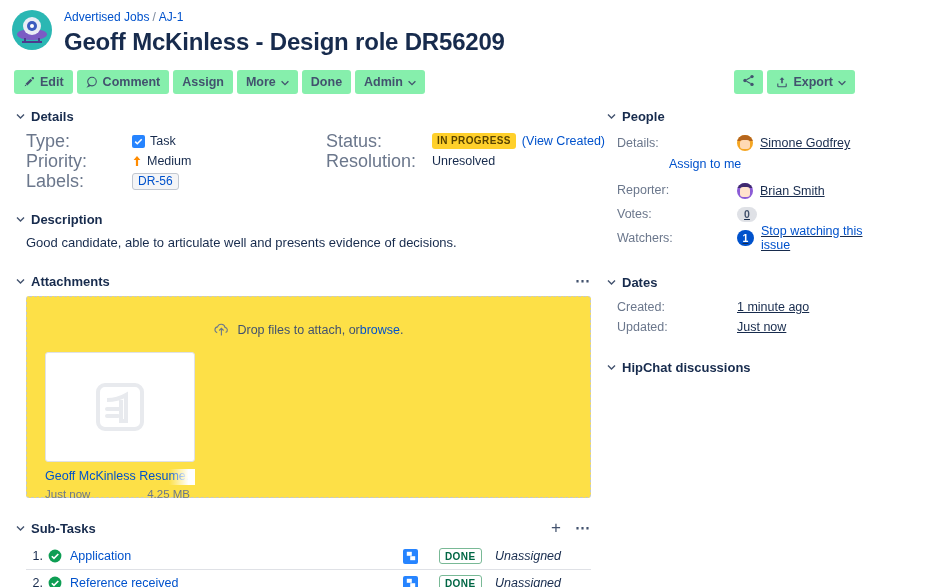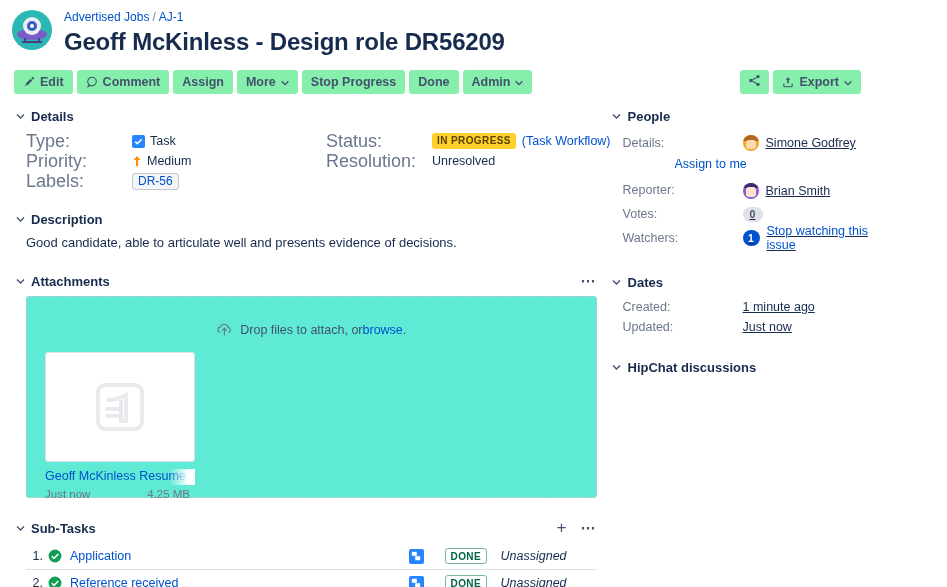--- a/index.html
+++ b/index.html
@@ -60,21 +60,21 @@
   .btn {
     height: 24px; border: none; border-radius: 3px;
     background: #86efac; color: #42526E;
     font-family: "Liberation Sans", sans-serif;
     font-size: 12.5px; font-weight: bold;
     padding: 0 9px; margin-right: 4px;
     display: inline-flex; align-items: center; cursor: pointer; white-space: nowrap;
   }
   .btn .ic { margin-right: 5px; display: inline-flex; align-items: center; }
   .btn .caret { margin-left: 5px; }
-  .toolbar-right { position: absolute; right: 4px; top: 0; display: flex; align-items: center; justify-content: space-between; }
+  .toolbar-right { position: absolute; right: 10px; top: 0; display: flex; align-items: center; justify-content: space-between; }
   .btn-icononly { padding: 0 8px; }
 
   
   .cols { display: flex; margin-top: 13px; }
   .col-main { width: 630px; padding-left: 14px; }
   .col-side { width: 317px; padding-left: 0px; }
 
   
   .mod-head {
     display: flex; align-items: center; position: relative;
@@ -120,21 +120,21 @@
     background: #F4F5F7; color: #0052CC; font-size: 12px;
   }
 
   
   .desc-body { margin-left: 12px; font-size: 13px; color: #172B4D; line-height: 18px; }
 
   
   .dropzone {
     margin-left: 12px; margin-right: 14px;
     border: 1px dashed #C1C7D0; border-radius: 3px;
-    height: 202px; position: relative; background: #5eead4;
+    height: 202px; position: relative; background: #fde047;
   }
   .drop-hint {
     display: flex; align-items: center; justify-content: center;
     font-size: 12.5px; color: #42526E; padding-top: 25px;
   }
   .drop-hint a { color: #0052CC; text-decoration: none; }
   .drop-hint .cloud { margin-right: 7px; display: inline-flex; }
   .att-item { position: absolute; left: 18px; top: 55px; width: 150px; }
   .att-thumb {
     width: 150px; height: 110px; border: 1px solid #DFE1E6; border-radius: 3px;
@@ -243,23 +243,20 @@
       <button class="btn">
         <span>Assign</span>
       </button>
       <button class="btn">
         <span>More</span>
         <span class="caret">
           <svg width="8" height="6" viewBox="0 0 8 6">
               <path d="M0.6 1.2L4 4.6l3.4-3.4" fill="none" stroke="#42526E" stroke-width="1.3"></path>
             </svg>
         </span>
-      </button>
-      <button class="btn">
-        <span>Stop Progress</span>
       </button>
       <button class="btn">
         <span>Done</span>
       </button>
       <button class="btn">
         <span>Admin</span>
         <span class="caret">
           <svg width="8" height="6" viewBox="0 0 8 6">
               <path d="M0.6 1.2L4 4.6l3.4-3.4" fill="none" stroke="#42526E" stroke-width="1.3"></path>
             </svg>
@@ -337,21 +334,21 @@
           </div>
         </div>
         <div class="det-col">
           <div class="det-labels">
             <div class="lbl">Status:</div>
             <div class="lbl">Resolution:</div>
           </div>
           <div>
             <div class="val">
               <span class="lozenge loz-inprogress">IN PROGRESS</span>
-              <a href="#" style="margin-left:6px">(Task Workflow)</a>
+              <a href="#" style="margin-left:6px">(View Created)</a>
             </div>
             <div class="val">Unresolved</div>
           </div>
         </div>
       </div>
 
       <div class="mod-head" style="margin-top:19px">
         <span class="chev">
           <svg width="9" height="7" viewBox="0 0 9 7">
               <path d="M1 1.6L4.5 5 8 1.6" fill="none" stroke="#42526E" stroke-width="1.4"></path>

